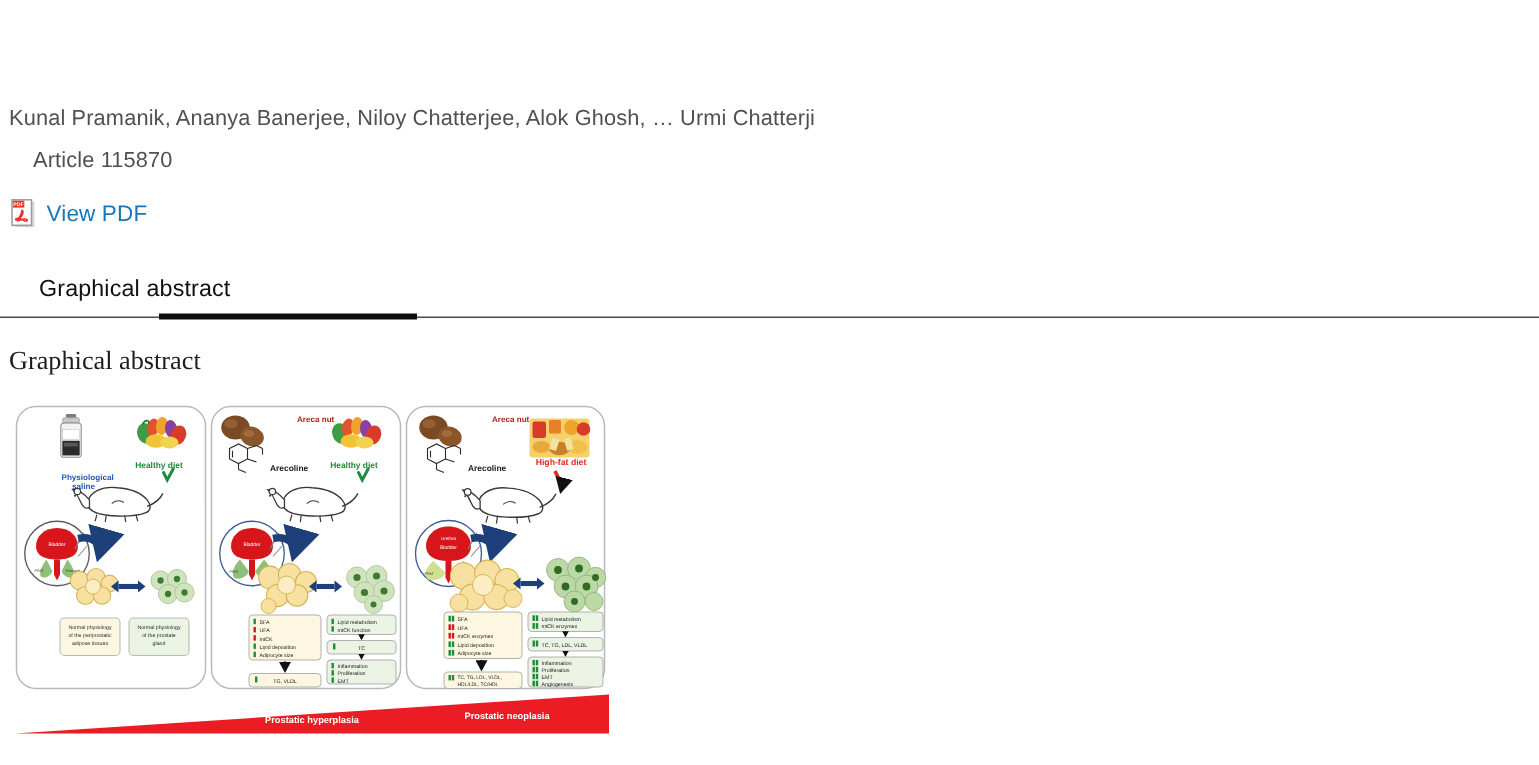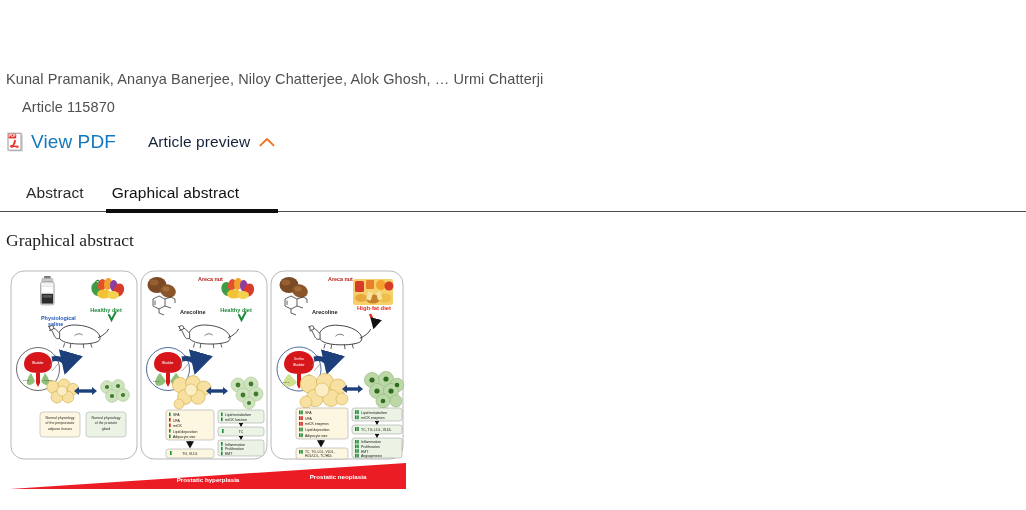--- a/index.html
+++ b/index.html
@@ -41,21 +41,21 @@
     height: 28px; display: flex; align-items: center;
   }
   .pdf-link {
     display: flex; align-items: center; gap: 7px;
     text-decoration: none; cursor: pointer;
   }
   .pdf-icon {
     position: relative; width: 18px; height: 21px; flex: 0 0 auto;
   }
   .view-pdf-label {
-    font-size: 19px; color: #1478be; letter-spacing: .1px;
+    font-size: 15px; color: #1478be; letter-spacing: .1px;
   }
   .preview-toggle {
     display: flex; align-items: center; gap: 9px;
     margin-left: 32px; cursor: pointer; background: none; border: 0;
     padding: 0; font-family: inherit;
   }
   .preview-label { font-size: 15.5px; color: #16223c; letter-spacing: .1px; }
   .chevron-up { width: 16px; height: 10px; display: block; }
 
   
@@ -112,33 +112,24 @@
           <rect x="4" y="2.5" width="13" height="17" fill="#d8d8d8"></rect>
           <rect x="2" y="1.2" width="13" height="17" fill="#ffffff" stroke="#9a9a9a" stroke-width="1"></rect>
           <rect x="2.6" y="1.8" width="7.6" height="4.6" fill="#e8342a"></rect>
           <text x="6.3" y="5.4" font-family="Liberation Sans, sans-serif" font-size="3.4" fill="#ffffff" text-anchor="middle" font-weight="bold">PDF</text>
           <path d="M8.6 8.2c.9 0 1 1.5.2 3.1-.8 1.6-2.2 3.3-3 4 .9-.3 2.6-1 3.9-1.2 1.3-.2 2.6 0 2.6.7 0 .6-1.1.7-2.1.3-1.3-.5-3-1.6-4.3-1.6-.9 0-1.5.4-1.4.9.1.5.9.4 1.6-.4.9-1 2-3.1 2.3-4.6.2-.9.1-1.2.2-1.2z" fill="none" stroke="#e8342a" stroke-width="1.05" stroke-linejoin="round"></path>
         </svg>
       </span>
       <span class="view-pdf-label">View PDF</span>
     </a>
 
-    <button class="preview-toggle">
-      <span class="preview-label">Article preview</span>
-      <span>
-        <svg class="chevron-up" viewBox="0 0 16 10">
-          <path d="M1.4 8.4 L8 2 L14.6 8.4" fill="none" stroke="#ef7622" stroke-width="1.9" stroke-linecap="round" stroke-linejoin="round"></path>
-        </svg>
-      </span>
-    </button>
   </div>
 
   <div class="tabstrip">
     <div class="tabs">
-      <button class="tab">Abstract</button>
       <button class="tab active">Graphical abstract</button>
     </div>
     <div class="tab-underline-thin"></div>
     <div class="tab-underline-active"></div>
   </div>
 
   <div class="section-title">Graphical abstract</div>
 
   <div class="figure">
     <span class="sr">Prostatic hyperplasia</span>

